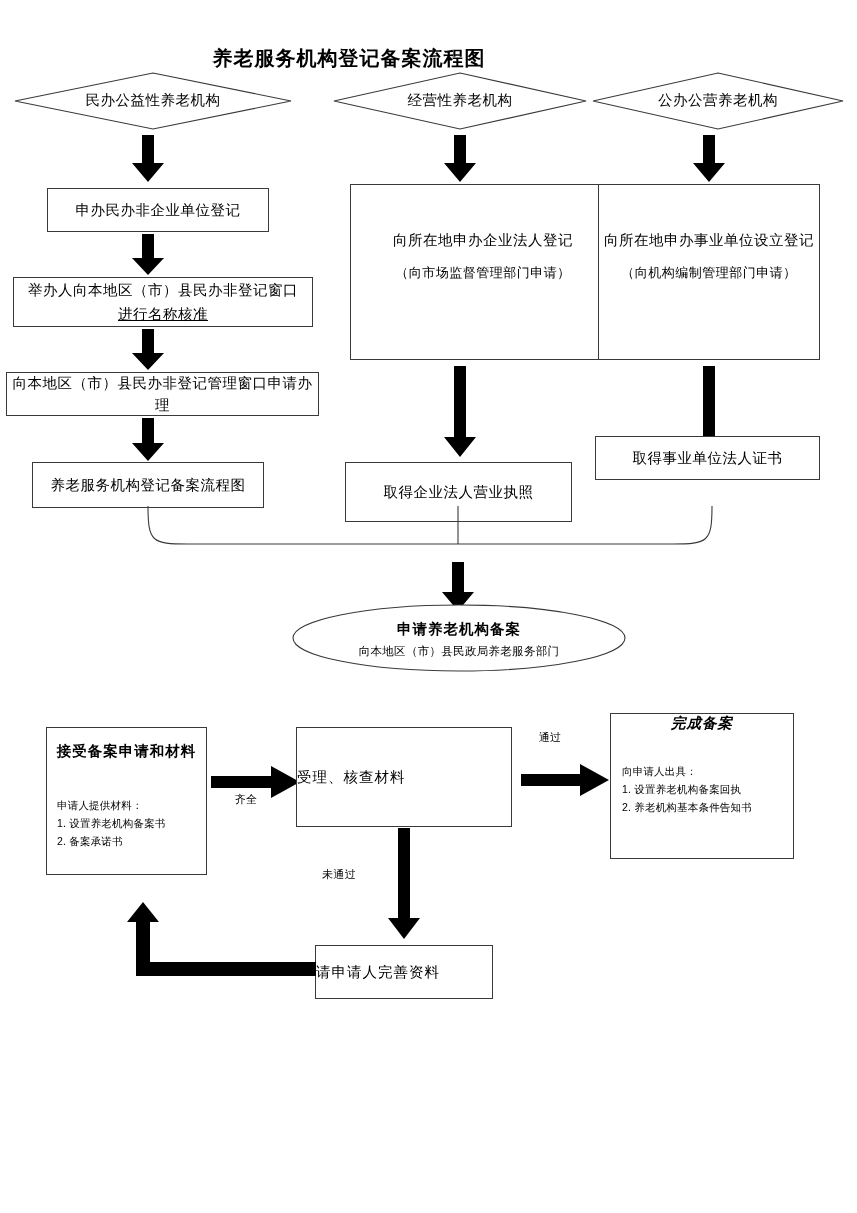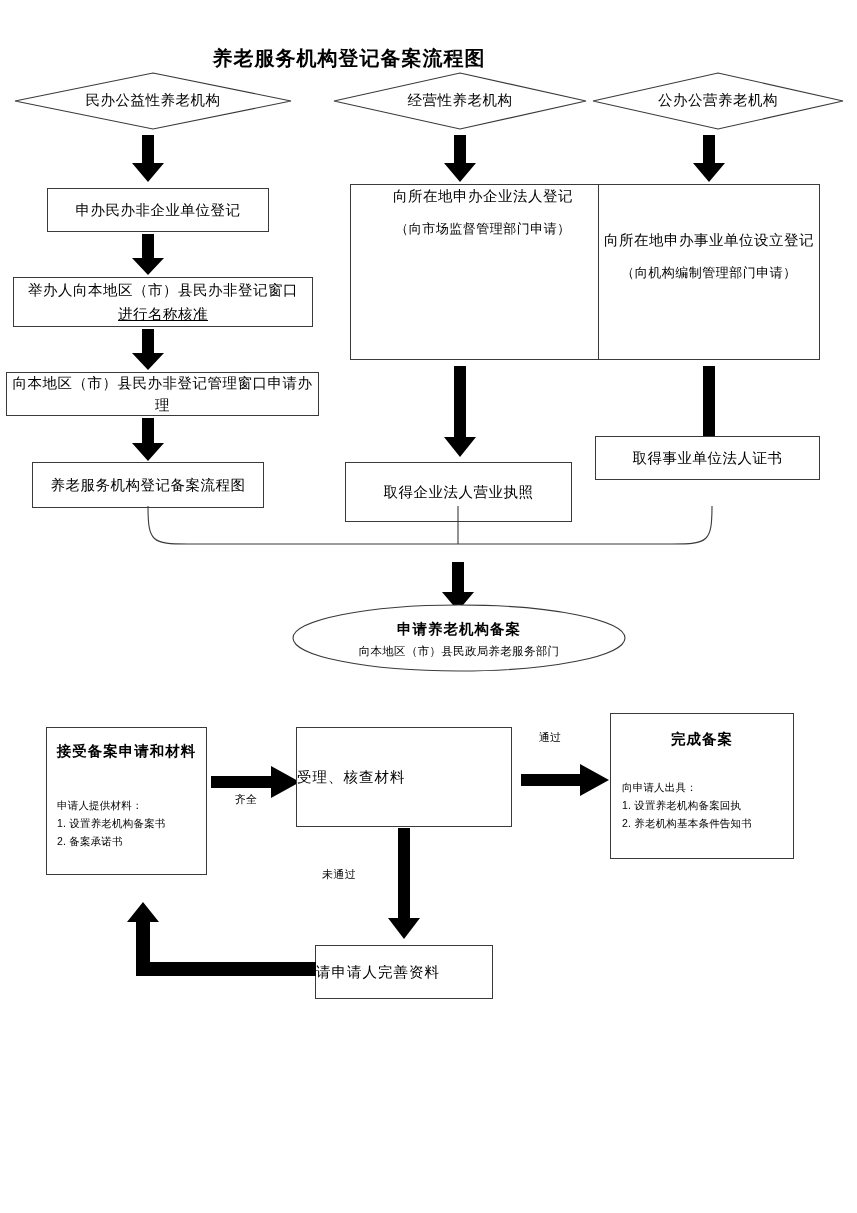--- a/index.html
+++ b/index.html
@@ -172,21 +172,21 @@
   <div class="abs arrow" style="left:131px; top:418px;">
     <svg width="34" height="44" viewBox="0 0 34 44">
       <polygon points="11,0 23,0 23,25 33,25 17,43 1,25 11,25" fill="#000000"></polygon>
     </svg>
   </div>
 
   <div class="abs box" style="left:32px; top:462px; width:232px; height:46px;">
     <div>养老服务机构登记备案流程图</div>
   </div>
 
-  <div class="abs box" style="left:350px; top:184px; width:266px; height:176px; justify-content:flex-start; ">
+  <div class="abs box" style="left:350px; top:184px; width:266px; height:176px; justify-content:flex-start; padding-top:44px;">
     <div>向所在地申办企业法人登记</div>
     <div class="l2">（向市场监督管理部门申请）</div>
   </div>
 
   <div class="abs arrow" style="left:443px; top:366px;">
     <svg width="34" height="92" viewBox="0 0 34 92">
       <polygon points="11,0 23,0 23,71 33,71 17,91 1,71 11,71" fill="#000000"></polygon>
     </svg>
   </div>
 
@@ -256,21 +256,21 @@
 
   <div class="abs edge-label" style="left:526px; top:729px; width:48px;">通过</div>
 
   <div class="abs arrow" style="left:521px; top:763px;">
     <svg width="89" height="34" viewBox="0 0 89 34">
       <polygon points="0,11 59,11 59,1 88,17 59,33 59,23 0,23" fill="#000000"></polygon>
     </svg>
   </div>
 
   <div class="dbox" style="left:610px; top:713px; width:184px; height:146px;">
-    <div class="hd" style="margin-top:16px;">完成备案</div>
+    <div class="hd" style="margin-top:0;font-style:italic;">完成备案</div>
     <div class="body" style="margin-top:30px; margin-left:11px;">
       <div>向申请人出具：</div>
       <div>1. 设置养老机构备案回执</div>
       <div>2. 养老机构基本条件告知书</div>
     </div>
   </div>
 
   <div class="abs edge-label" style="left:315px; top:866px; width:48px;">未通过</div>
 
   <div class="abs arrow" style="left:387px; top:828px;">

